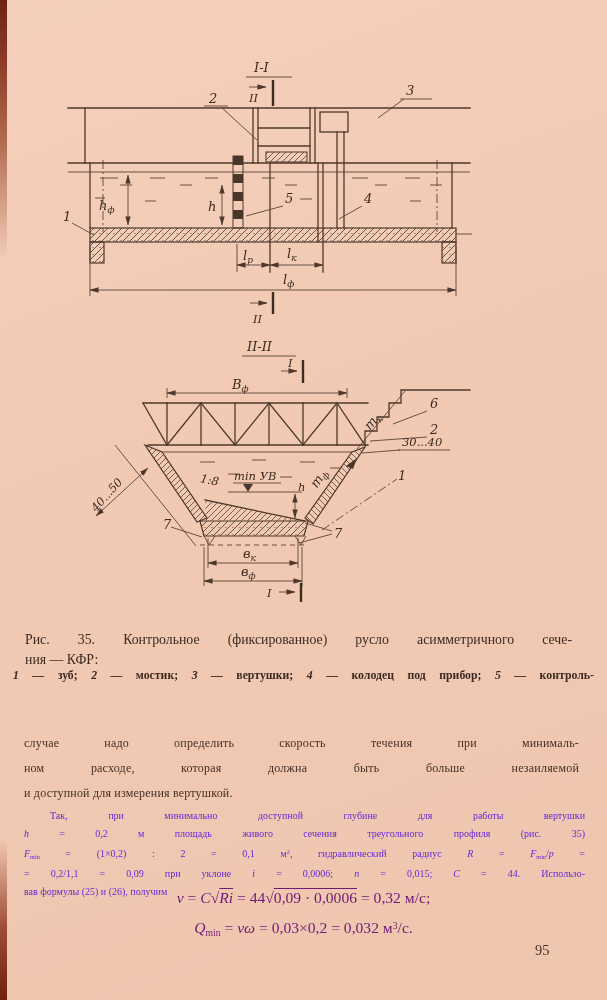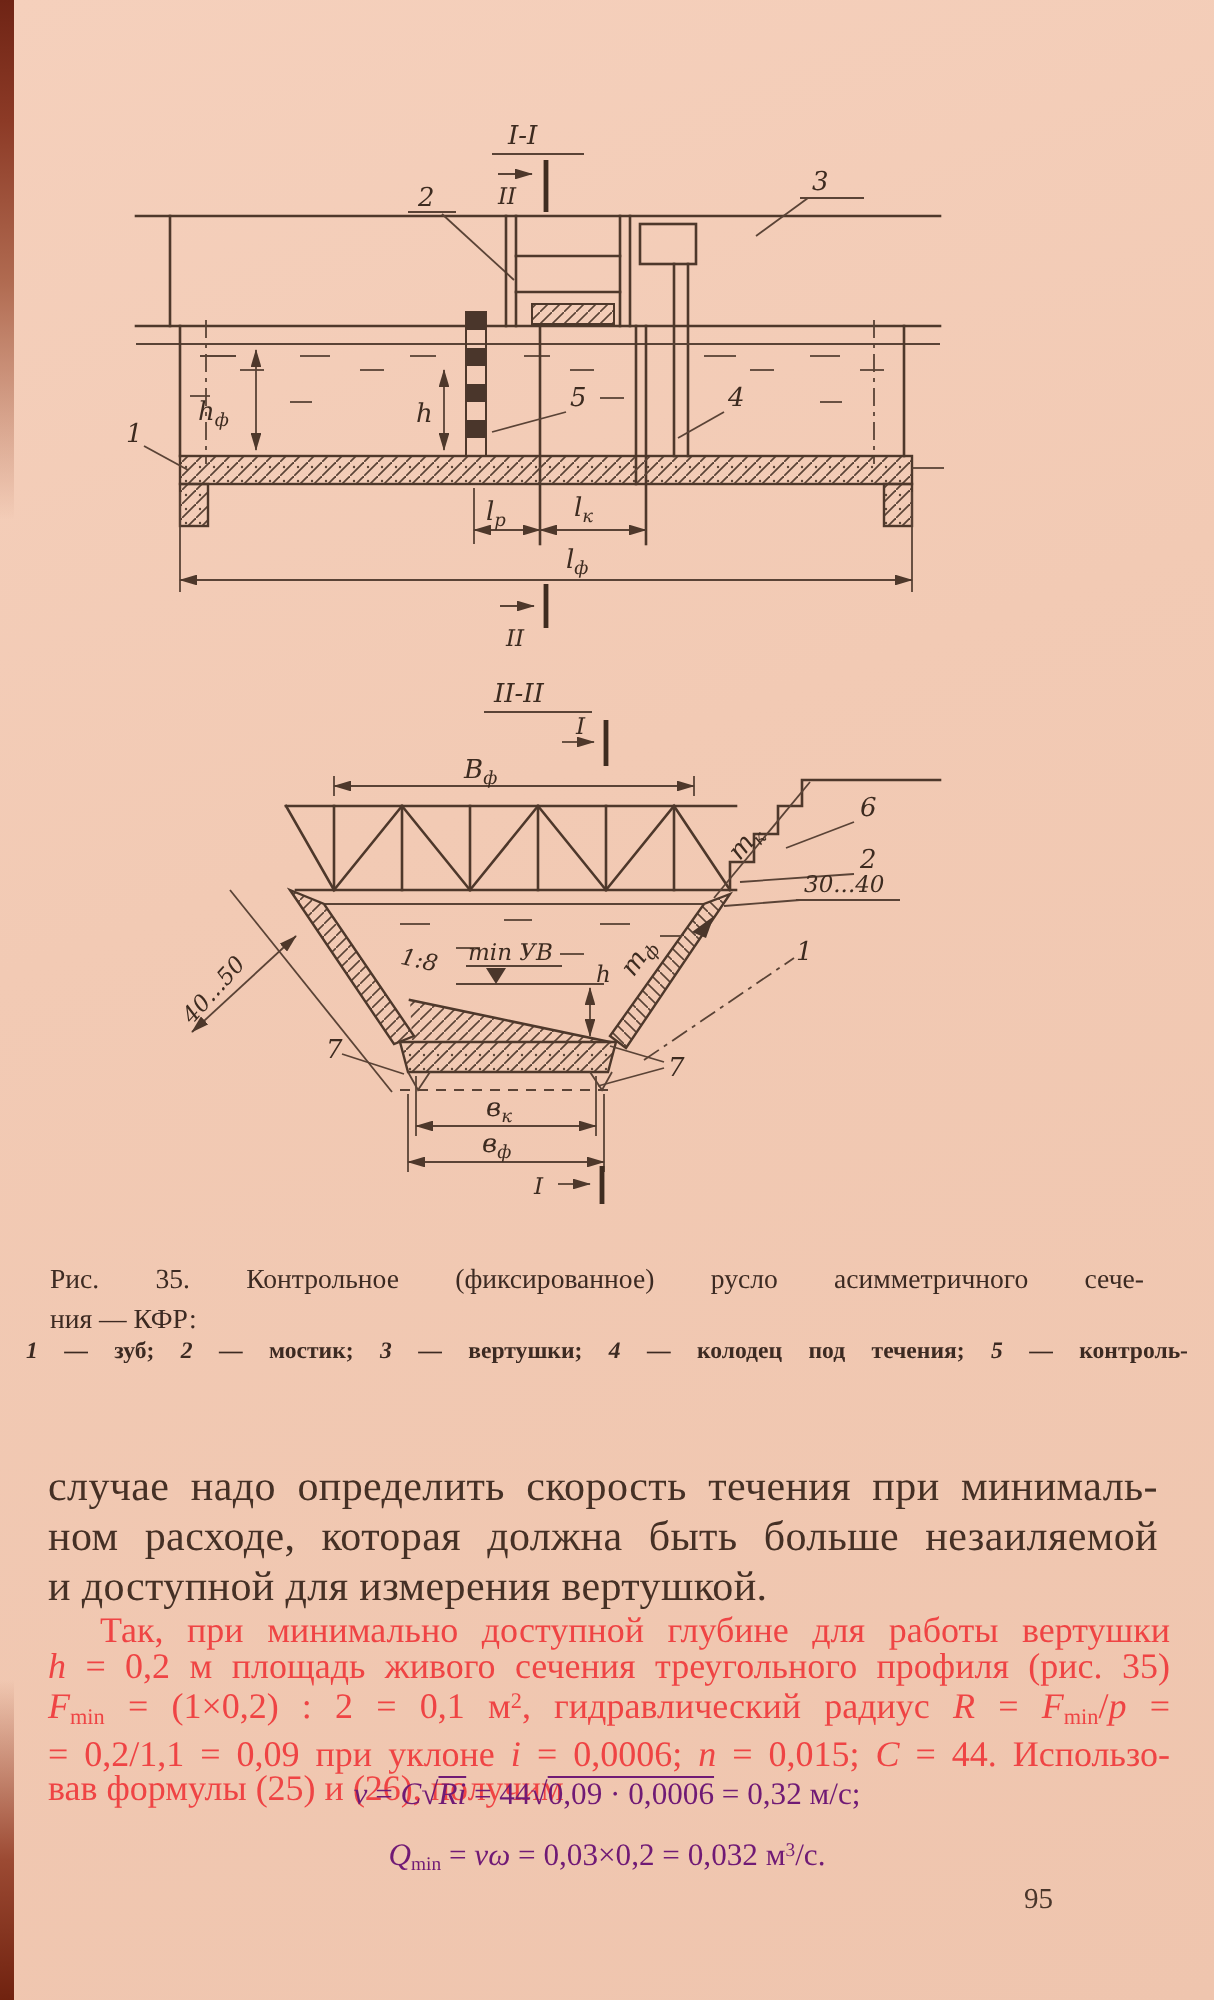--- a/index.html
+++ b/index.html
@@ -19,25 +19,25 @@
   .thick{stroke:#3f2c20;stroke-width:2.4;fill:none;}
   .dashdot{stroke:#5a4336;stroke-width:0.9;fill:none;stroke-dasharray:9 3 2 3;}
   .dash{stroke:#5a4336;stroke-width:0.9;fill:none;stroke-dasharray:5 4;}
   .lbl{font:italic 13px "DejaVu Serif",serif;fill:#3d2b20;}
   .lbl-sm{font:italic 11.5px "DejaVu Serif",serif;fill:#3d2b20;}
   .svg-sub{font-size:9px;}
   .blk{position:absolute;margin-top:18px;}
   .jl{text-align:justify;text-align-last:justify;}
   #caption{left:25px;top:612px;width:547px;font-size:13.8px;line-height:19.5px;color:#3c2a22;}
   #legend{left:13px;top:651px;width:581px;font-size:11.8px;font-weight:bold;line-height:13.4px;color:#3c2a22;}
-  #para1{left:24px;top:713px;width:555px;font-size:21px;line-height:24.8px;letter-spacing:0.2px;color:#453025;}
-  #para2{left:24px;top:789px;width:561px;font-size:18px;line-height:17.8px;color:#ef4444;}
+  #para1{left:24px;top:713px;width:555px;font-size:12px;line-height:24.8px;letter-spacing:0.2px;color:#453025;}
+  #para2{left:24px;top:789px;width:561px;font-size:10px;line-height:17.8px;color:#6d28d9;}
   #para2 .indent{text-indent:26px;}
   #formulas{left:0;top:866px;width:607px;text-align:center;font-size:15.6px;line-height:28px;color:#701a75;}
-  #pagenum{left:512px;top:924px;font-size:14.5px;color:#4a362b;}
+  #pagenum{left:535px;top:924px;font-size:14.5px;color:#4a362b;}
   .s-i{font-style:italic;}
   .s-sub{font-size:0.62em;vertical-align:-0.28em;}
   .s-sup{font-size:0.62em;vertical-align:0.45em;}
   .s-ol{text-decoration:overline;}
   .s-iol{font-style:italic;text-decoration:overline;}
 </style>
 </head>
 <body>
 
 <div id="spine"></div>
@@ -254,21 +254,21 @@
     <line class="thick" x1="301" y1="583" x2="301" y2="602"></line>
   </g>
 </svg>
 
 <div id="caption" class="blk">
   <div class="jl">Рис. 35. Контрольное (фиксированное) русло асимметричного сече-</div>
   <div>ния — КФР:</div>
 </div>
 
 <div id="legend" class="blk">
-  <div class="jl"><span class="s-i">1</span><span> — зуб; </span><span class="s-i">2</span><span> — мостик; </span><span class="s-i">3</span><span> — вертушки; </span><span class="s-i">4</span><span> — колодец под течения; </span><span class="s-i">5</span><span> — контроль-</span></div>
+  <div class="jl"><span class="s-i">1</span><span> — зуб; </span><span class="s-i">2</span><span> — мостик; </span><span class="s-i">3</span><span> — вертушки; </span><span class="s-i">4</span><span> — колодец под прибор; </span><span class="s-i">5</span><span> — контроль-</span></div>
 </div>
 
 <div id="para1" class="blk">
   <div class="jl">случае надо определить скорость течения при минималь-</div>
   <div class="jl">ном расходе, которая должна быть больше незаиляемой</div>
   <div>и доступной для измерения вертушкой.</div>
 </div>
 
 <div id="para2" class="blk">
   <div class="jl indent"><span>Так, при минимально доступной глубине для работы вертушки</span></div>

